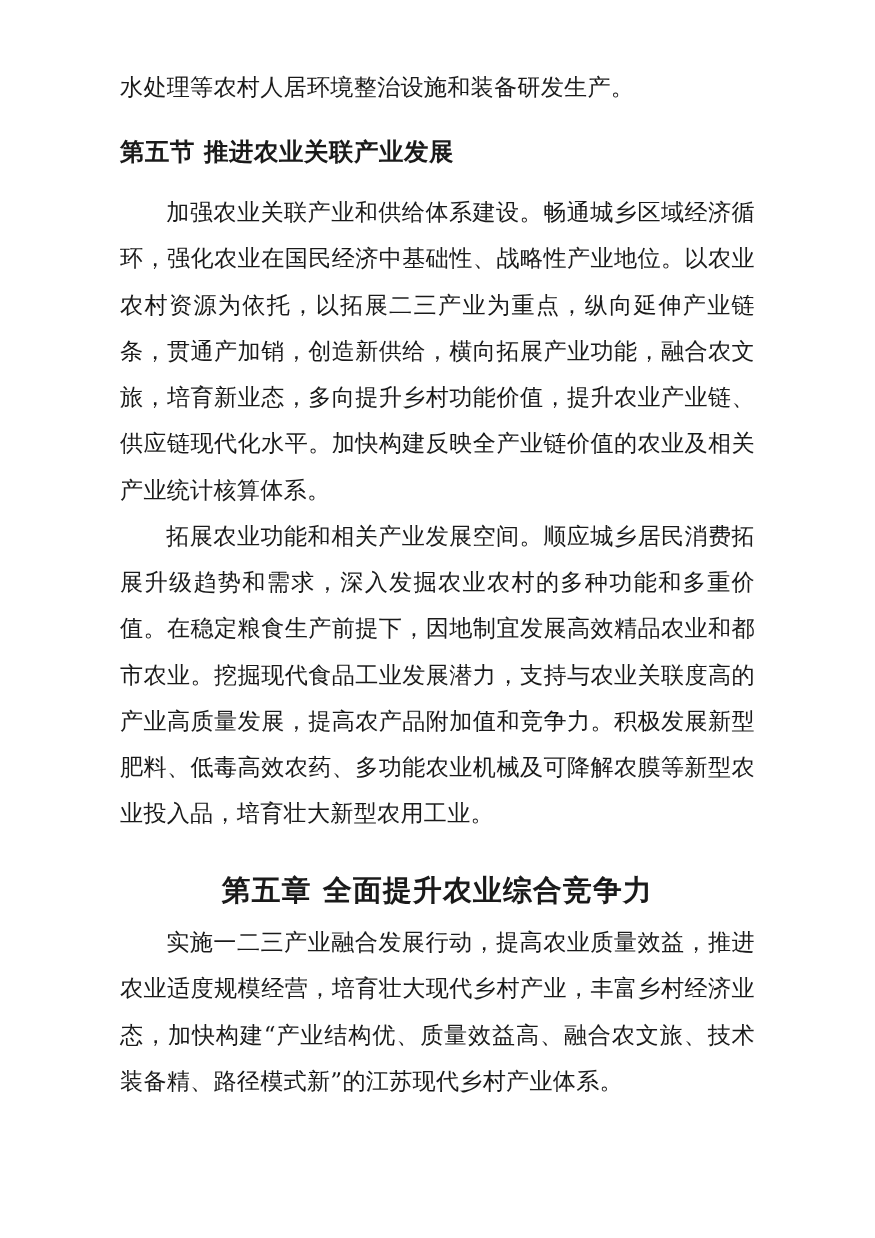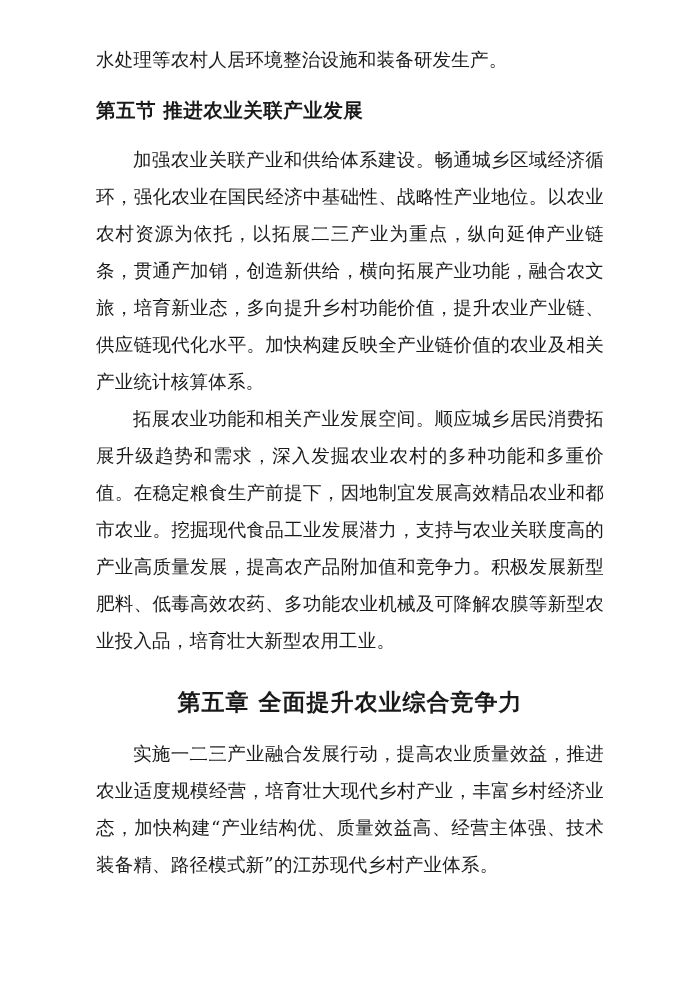--- a/index.html
+++ b/index.html
@@ -12,21 +12,21 @@
     background: #ffffff;
     font-family: "DejaVu Serif", "Liberation Serif", serif;
     color: #1a1a1a;
     overflow: hidden;
   }
   .page {
     position: relative;
     width: 700px;
     height: 990px;
     box-sizing: border-box;
-    padding: 41px 96px 40px 96px;
+    padding: 52px 96px 40px 96px;
   }
   .doc-body {
     width: 508px;
   }
   p.para {
     margin: 0 0 0 0;
     font-size: 18.5px;
     line-height: 37px;
     text-align: justify;
     text-justify: inter-ideograph;
@@ -39,21 +39,21 @@
   }
   h2.section-heading {
     margin: 14px 0 12px 0;
     font-size: 19.5px;
     line-height: 37px;
     text-align: left;
     font-weight: 700;
     letter-spacing: 0.5px;
   }
   h1.chapter-heading {
-    margin: 22px 0 12px 0;
+    margin: 22px 0 2px 0;
     font-size: 23px;
     line-height: 42px;
     text-align: center;
     font-weight: 700;
     letter-spacing: 1px;
   }
 </style>
 </head>
 <body>
 
@@ -63,16 +63,16 @@
     <p class="para noindent">水处理等农村人居环境整治设施和装备研发生产。</p>
 
     <h2 class="section-heading">第五节  推进农业关联产业发展</h2>
 
     <p class="para">加强农业关联产业和供给体系建设。畅通城乡区域经济循环，强化农业在国民经济中基础性、战略性产业地位。以农业农村资源为依托，以拓展二三产业为重点，纵向延伸产业链条，贯通产加销，创造新供给，横向拓展产业功能，融合农文旅，培育新业态，多向提升乡村功能价值，提升农业产业链、供应链现代化水平。加快构建反映全产业链价值的农业及相关产业统计核算体系。</p>
 
     <p class="para">拓展农业功能和相关产业发展空间。顺应城乡居民消费拓展升级趋势和需求，深入发掘农业农村的多种功能和多重价值。在稳定粮食生产前提下，因地制宜发展高效精品农业和都市农业。挖掘现代食品工业发展潜力，支持与农业关联度高的产业高质量发展，提高农产品附加值和竞争力。积极发展新型肥料、低毒高效农药、多功能农业机械及可降解农膜等新型农业投入品，培育壮大新型农用工业。</p>
 
     <h1 class="chapter-heading">第五章  全面提升农业综合竞争力</h1>
 
-    <p class="para">实施一二三产业融合发展行动，提高农业质量效益，推进农业适度规模经营，培育壮大现代乡村产业，丰富乡村经济业态，加快构建“产业结构优、质量效益高、经营主体强、技术装备精、路径模式新”的江苏现代乡村产业体系。</p>
+    <p class="para">实施一二三产业融合发展行动，提高农业质量效益，推进农业适度规模经营，培育壮大现代乡村产业，丰富乡村经济业态，加快构建“产业结构优、质量效益高、融合农文旅、技术装备精、路径模式新”的江苏现代乡村产业体系。</p>
 
   </div>
 </div>
 
 </body></html>

